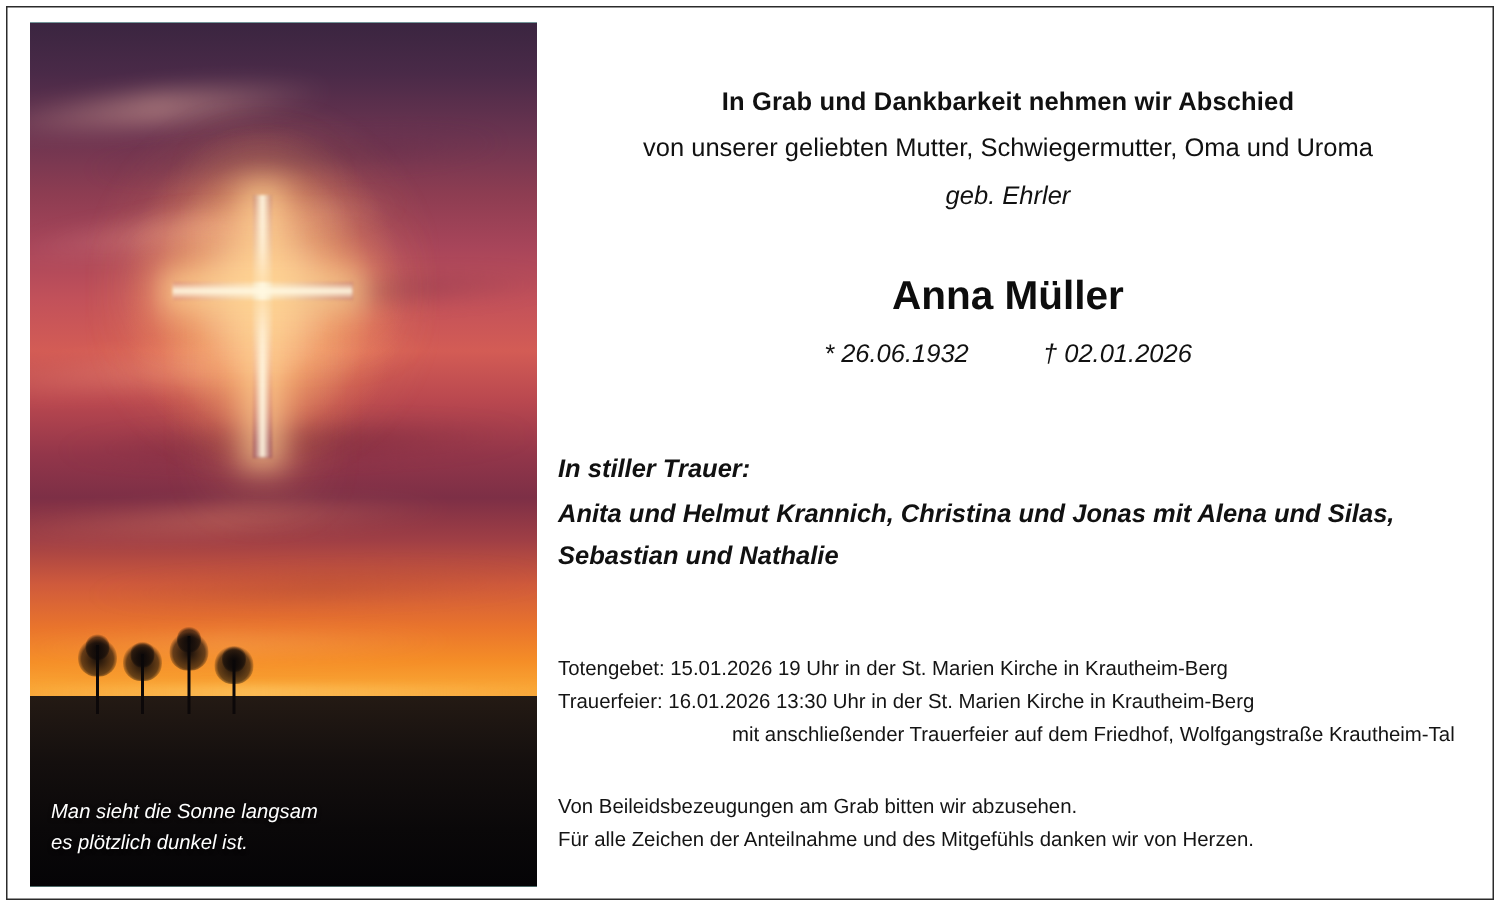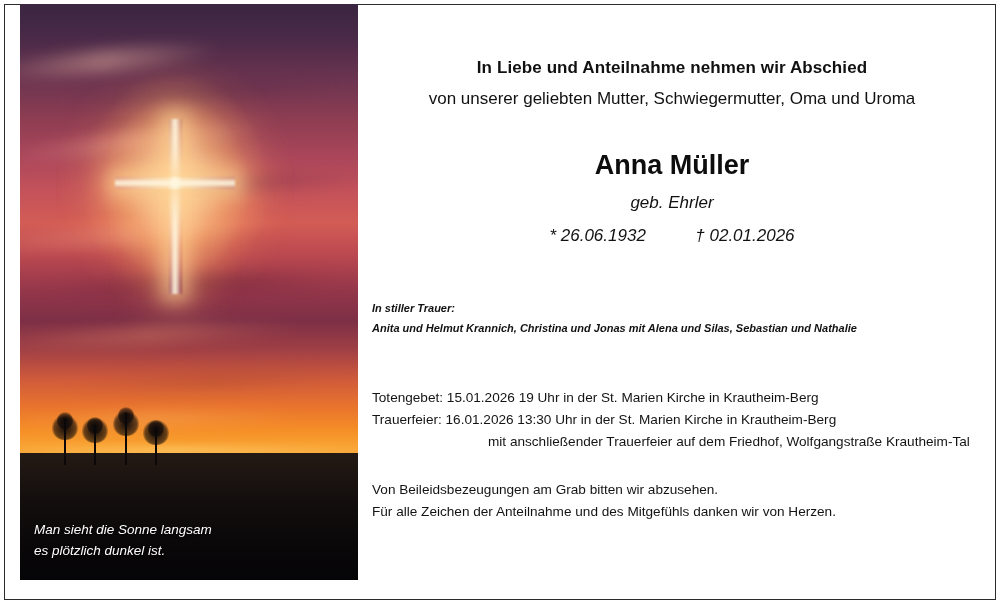--- a/index.html
+++ b/index.html
@@ -26,21 +26,21 @@
     height: 596px;
     border: 1px solid #2b2b2b;
     box-sizing: border-box;
     pointer-events: none;
   }
 
   
   .image-panel {
     position: absolute;
     left: 20px;
-    top: 4px;
+    top: 15px;
     width: 338px;
     height: 576px;
     overflow: hidden;
     background: #0f766e;
   }
   .sky {
     position: absolute;
     left: 0; top: 0;
     width: 100%;
     height: 100%;
@@ -212,21 +212,21 @@
   .dates {
     margin-top: 13px;
     font-size: 17px;
     font-style: italic;
     color: #111;
   }
   .dates .gap { display: inline-block; width: 40px; }
 
   .mourners {
     margin-top: 53px;
-    font-size: 11px;
+    font-size: 17px;
     font-weight: bold;
     font-style: italic;
     color: #111;
     line-height: 1.65;
     text-align: left;
   }
   .mourners .head { margin-bottom: 2px; }
 
   .services {
     margin-top: 50px;
@@ -278,25 +278,25 @@
     <div class="tree t4"></div>
 
     <div class="image-caption">
       <div>Man sieht die Sonne langsam</div>
       <div>es plötzlich dunkel ist.</div>
     </div>
   </div>
 
   <div class="text-col">
 
-    <div class="center lead-1">In Liebe und Anteilnahme nehmen wir Abschied</div>
+    <div class="center lead-1">In Grab und Dankbarkeit nehmen wir Abschied</div>
     <div class="center lead-2">von unserer geliebten Mutter, Schwiegermutter, Oma und Uroma</div>
 
+    <div class="center maiden">geb. Ehrler</div>
     <div class="center name">Anna Müller</div>
-    <div class="center maiden">geb. Ehrler</div>
     <div class="center dates">
       <span>* 26.06.1932</span>
       <span class="gap"></span>
       <span>† 02.01.2026</span>
     </div>
 
     <div class="mourners">
       <div class="head">In stiller Trauer:</div>
       <div>Anita und Helmut Krannich, Christina und Jonas mit Alena und Silas, Sebastian und Nathalie</div>
     </div>

